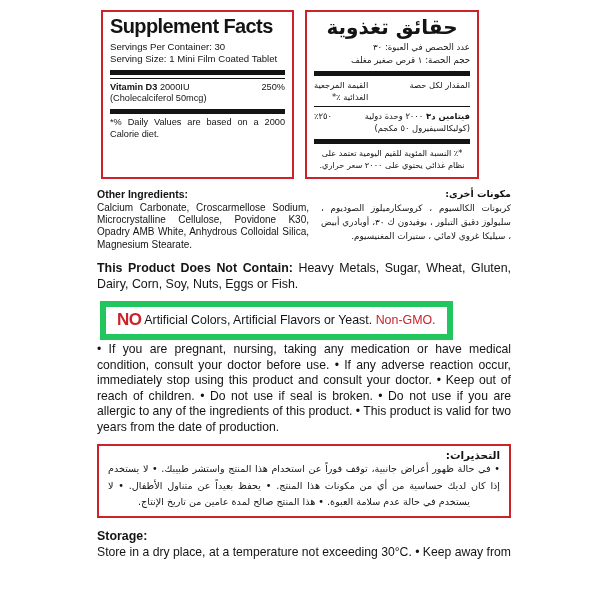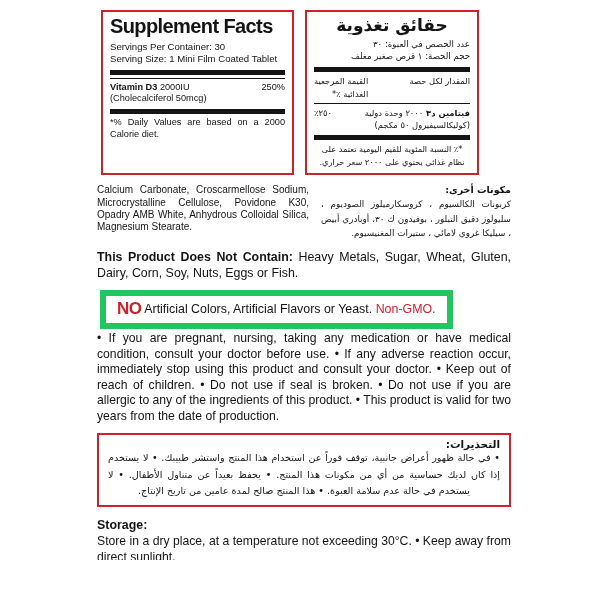--- a/index.html
+++ b/index.html
@@ -6,21 +6,21 @@
   .page{position:relative;width:600px;height:560px;background:#ffffff;overflow:hidden;
         font-family:"Liberation Sans",sans-serif;color:#141414;}
   .content{position:absolute;left:97px;top:10px;width:414px;}
 
   
   .panels{display:flex;gap:11px;margin-left:4px;}
   .panel{border:2.5px solid #cc2229;box-sizing:border-box;background:#fff;}
   .panel-en{width:193px;padding:4px 7px 5px;}
   .panel-ar{width:174px;padding:4px 7px 5px;direction:rtl;font-family:"DejaVu Sans",sans-serif;}
   .sf-title-en{font-size:20px;font-weight:bold;letter-spacing:-0.6px;line-height:1.05;margin-bottom:4px;}
-  .sf-title-ar{font-size:17px;font-weight:bold;line-height:1.15;text-align:center;margin-bottom:2px;}
+  .sf-title-ar{font-size:20px;font-weight:bold;line-height:1.15;text-align:center;margin-bottom:2px;}
   .sf-line{font-size:9.6px;line-height:1.3;}
   .panel-ar .sf-line{font-size:8.6px;line-height:1.5;}
   .bar-thick{height:5px;background:#141414;margin:4px 0 3px;}
   .bar-thin{border-top:1.2px solid #141414;margin:3px 0;}
   .sf-row{display:flex;justify-content:space-between;font-size:9.2px;line-height:1.25;}
   .panel-ar .sf-row{font-size:8.4px;line-height:1.45;}
   .dv-head-en{text-align:right;}
   .dv-head-ar{text-align:right;}
   .nutrient-cell b{font-weight:bold;}
   .dv-val{align-self:flex-start;}
@@ -106,20 +106,21 @@
           <span class="dv-val">٢٥٠٪</span>
         </div>
         <div class="bar-thick"></div>
         <div class="sf-footnote">*٪ النسبة المئوية للقيم اليومية تعتمد على نظام غذائي يحتوي على ٢٠٠٠ سعر حراري.</div>
       </div>
     </div>
 
     
     <div class="oi-row">
       <div class="oi-en">
+        <div class="oi-head">Other Ingredients:</div>
         <div class="oi-text">Calcium Carbonate, Croscarmellose Sodium, Microcrystalline Cellulose, Povidone K30, Opadry AMB White, Anhydrous Colloidal Silica, Magnesium Stearate.</div>
       </div>
       <div class="oi-ar">
         <div class="oi-head">مكونات أخرى:</div>
         <div class="oi-text">كربونات الكالسيوم ، كروسكارميلوز الصوديوم ، سليولوز دقيق التبلور ، بوفيدون ك ٣٠، أوبادري أبيض ، سيليكا غروي لامائي ، ستيرات المغنيسيوم.</div>
       </div>
     </div>
 
     
     <div class="dnc">

